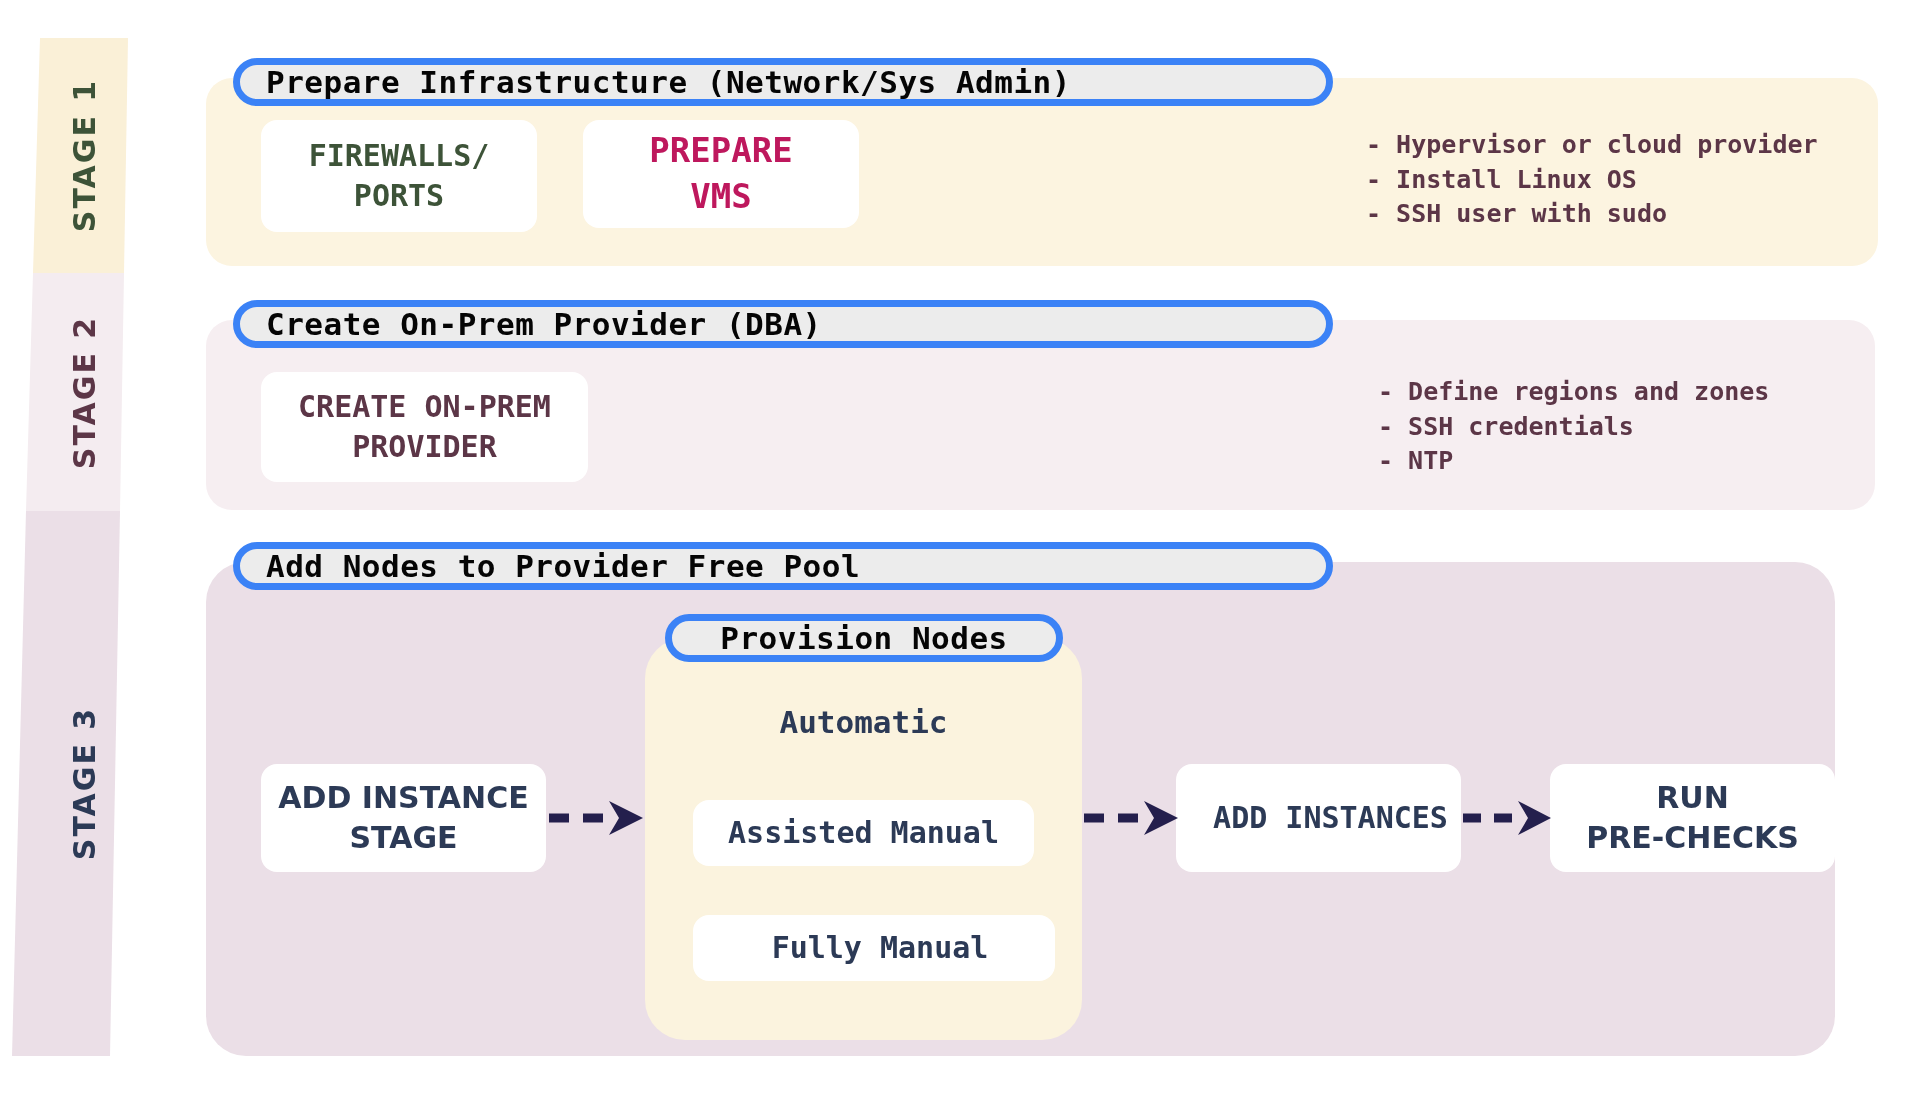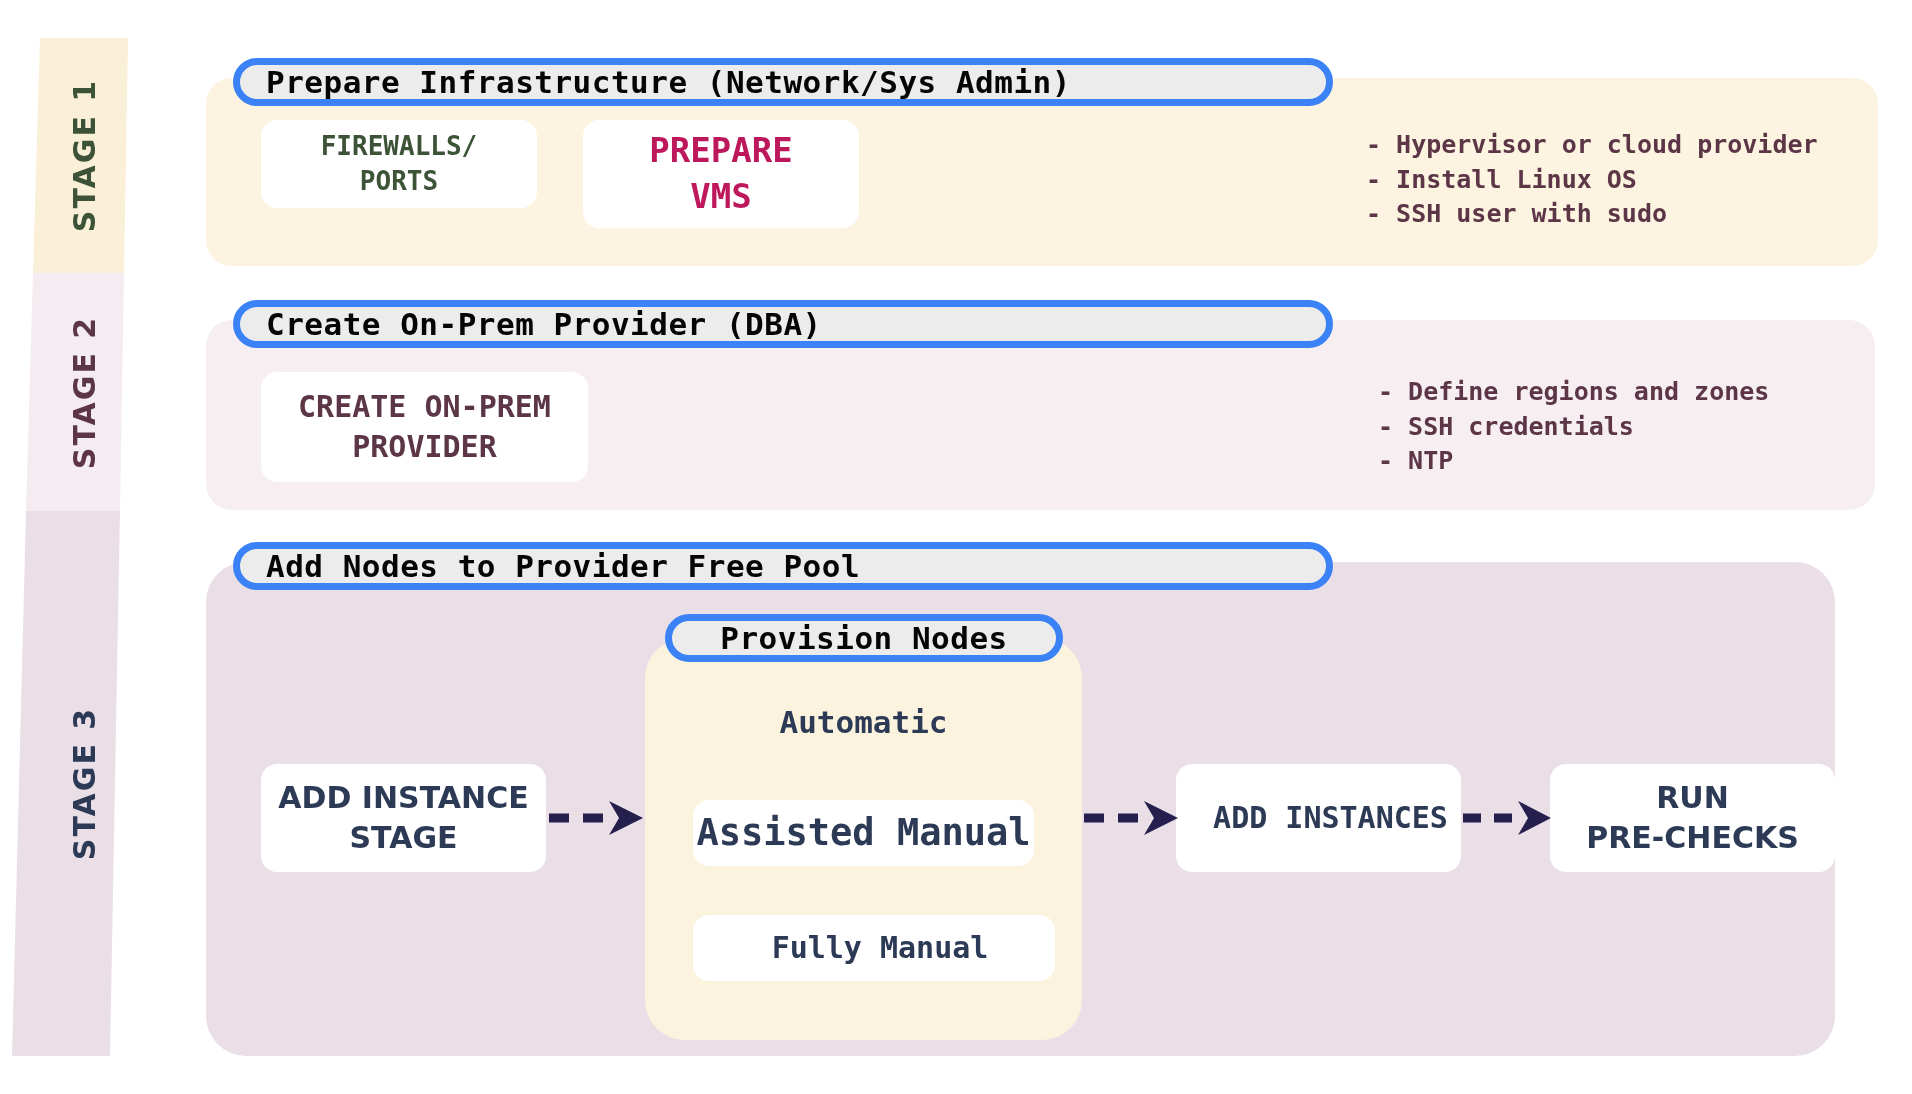--- a/index.html
+++ b/index.html
@@ -164,21 +164,21 @@
   </div>
 
 </div>
 
 <div class="stage-panel" style="left:206px; top:78px; width:1672px; height:188px; background:#fcf4e0;"></div>
 
 <div class="header-pill" style="left:233px; top:58px; height:48px; width:1100px;">
   <span>Prepare Infrastructure (Network/Sys Admin)</span>
 </div>
 
-<div class="task-box mono" style="left:261px; top:120px; width:276px; height:88px; color:#3d5338; font-size:26px;">FIREWALLS/
+<div class="task-box mono" style="left:261px; top:120px; width:276px; height:112px; color:#3d5338; font-size:30px;">FIREWALLS/
 PORTS</div>
 
 <div class="task-box mono" style="left:583px; top:120px; width:276px; height:108px; color:#be185d; font-size:34px;">PREPARE
 VMS</div>
 
 <div class="notes" style="left:1366px; top:128px; color:#5c3647;">- Hypervisor or cloud provider
 - Install Linux OS
 - SSH user with sudo</div>
 
 <div class="stage-panel" style="left:206px; top:320px; width:1669px; height:190px; background:#f6eef1;"></div>
@@ -201,21 +201,21 @@
 </div>
 
 <div class="stage-panel big" style="left:645px; top:638px; width:437px; height:402px; background:#fbf3de;"></div>
 
 <div class="header-pill" style="left:665px; top:614px; height:48px; width:398px; justify-content:center; padding:0 18px;">
   <span>Provision Nodes</span>
 </div>
 
 <div class="plain-label" style="left:645px; top:700px; width:437px; height:44px; color:#2c3a56; font-size:31px;">Automatic</div>
 
-<div class="task-box mono" style="left:693px; top:800px; width:341px; height:66px; color:#2c3a56; font-size:37px;">Assisted Manual</div>
+<div class="task-box mono" style="left:693px; top:800px; width:341px; height:66px; color:#2c3a56; font-size:30px;">Assisted Manual</div>
 
 <div class="task-box mono" style="left:693px; top:915px; width:362px; height:66px; color:#2c3a56; font-size:30px;padding-left:12px;">Fully Manual</div>
 
 <div class="task-box sans" style="left:261px; top:764px; width:285px; height:108px; color:#2c3a56; font-size:30px;">ADD INSTANCE
 STAGE</div>
 
 <div class="task-box mono" style="left:1176px; top:764px; width:285px; height:108px; color:#2c3a56; font-size:30px;padding-left:24px;">ADD INSTANCES</div>
 
 <div class="task-box sans" style="left:1550px; top:764px; width:285px; height:108px; color:#2c3a56; font-size:30px;">RUN
 PRE-CHECKS</div>

